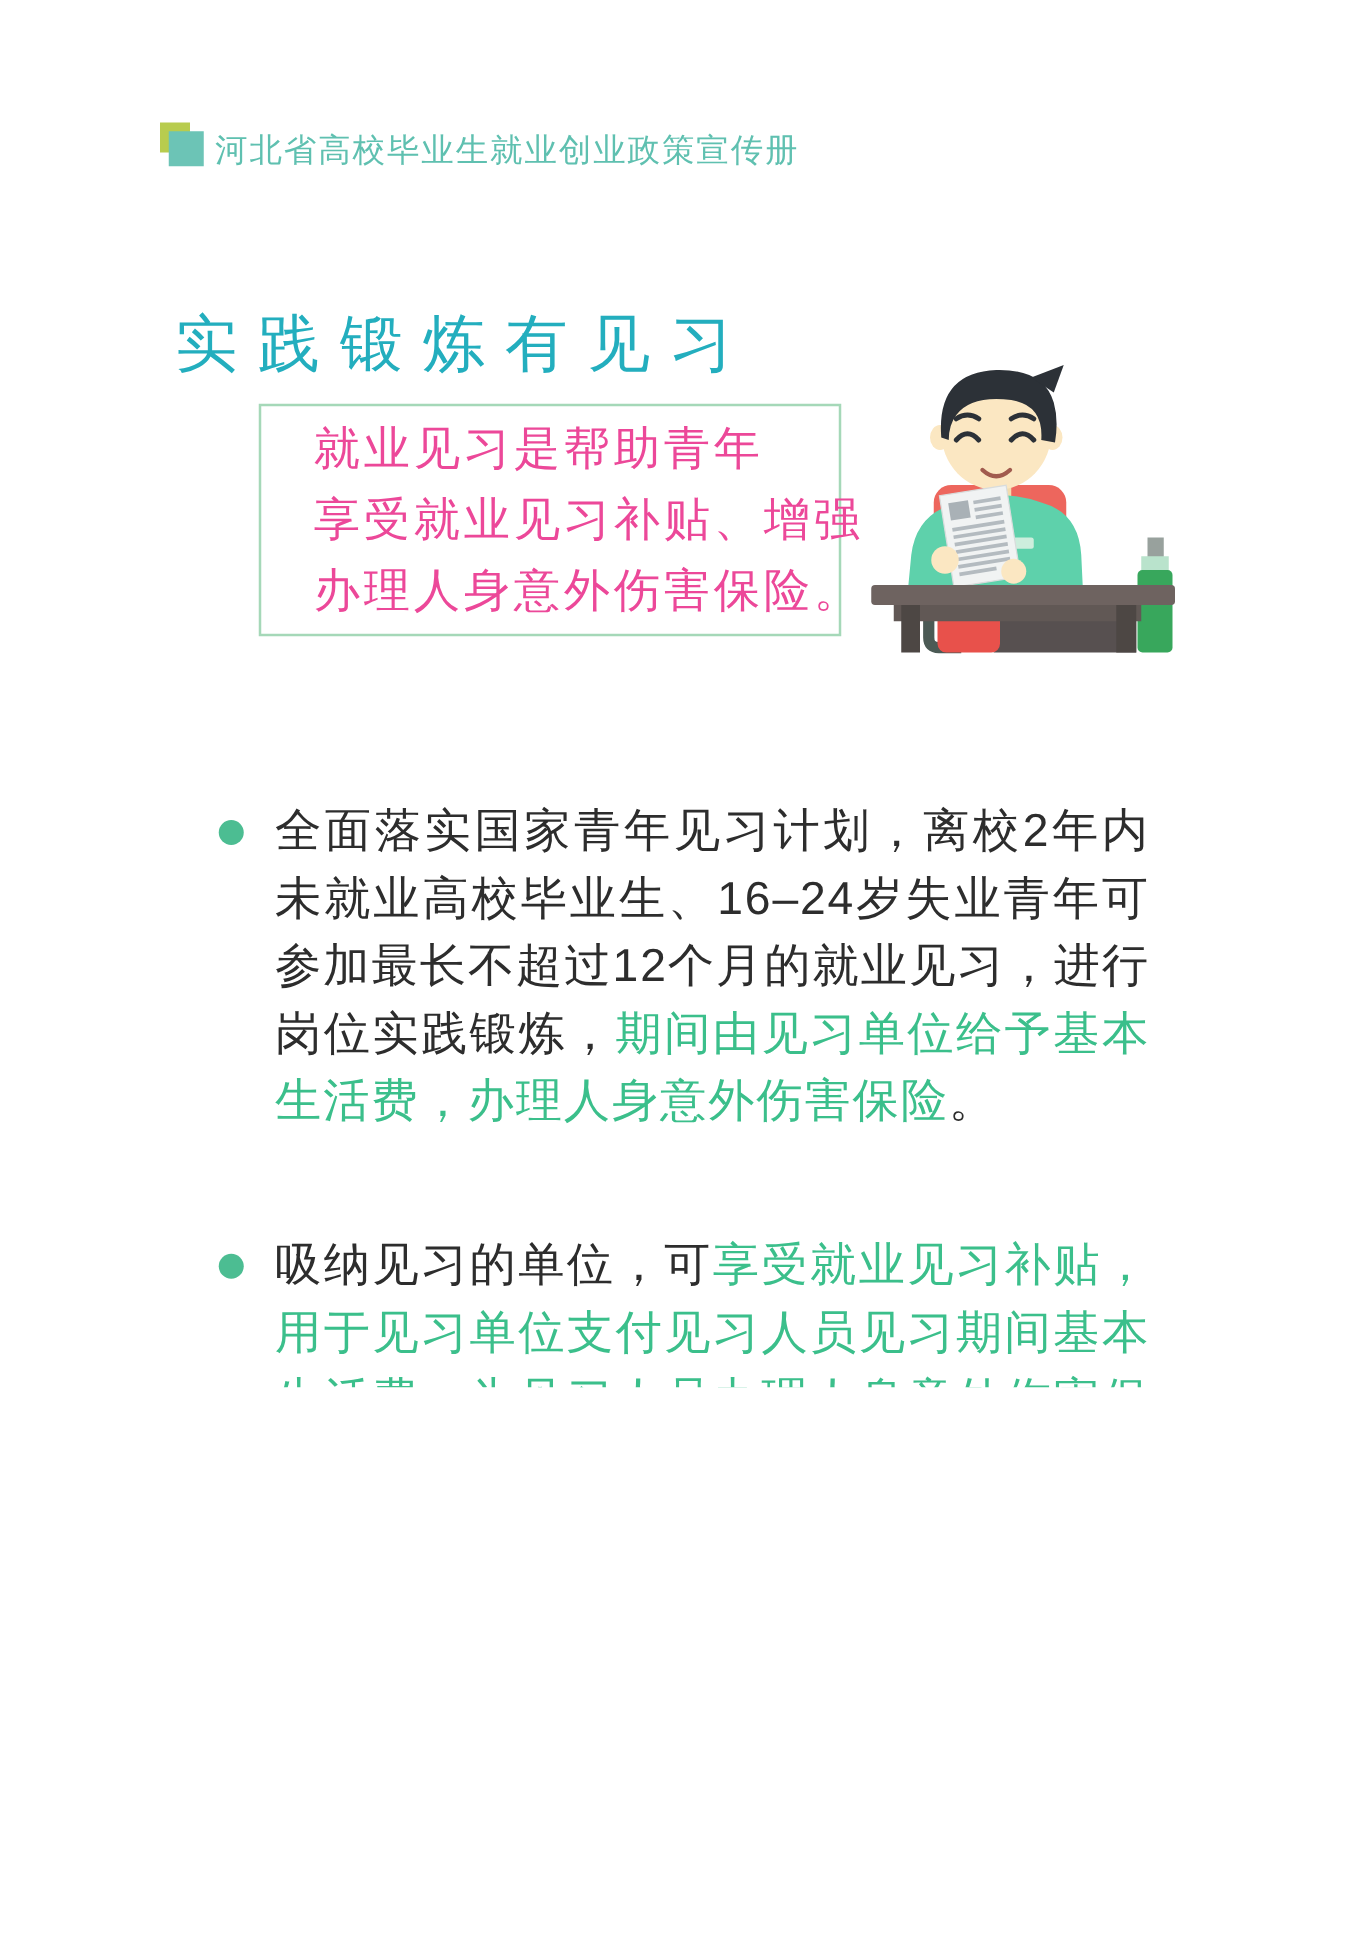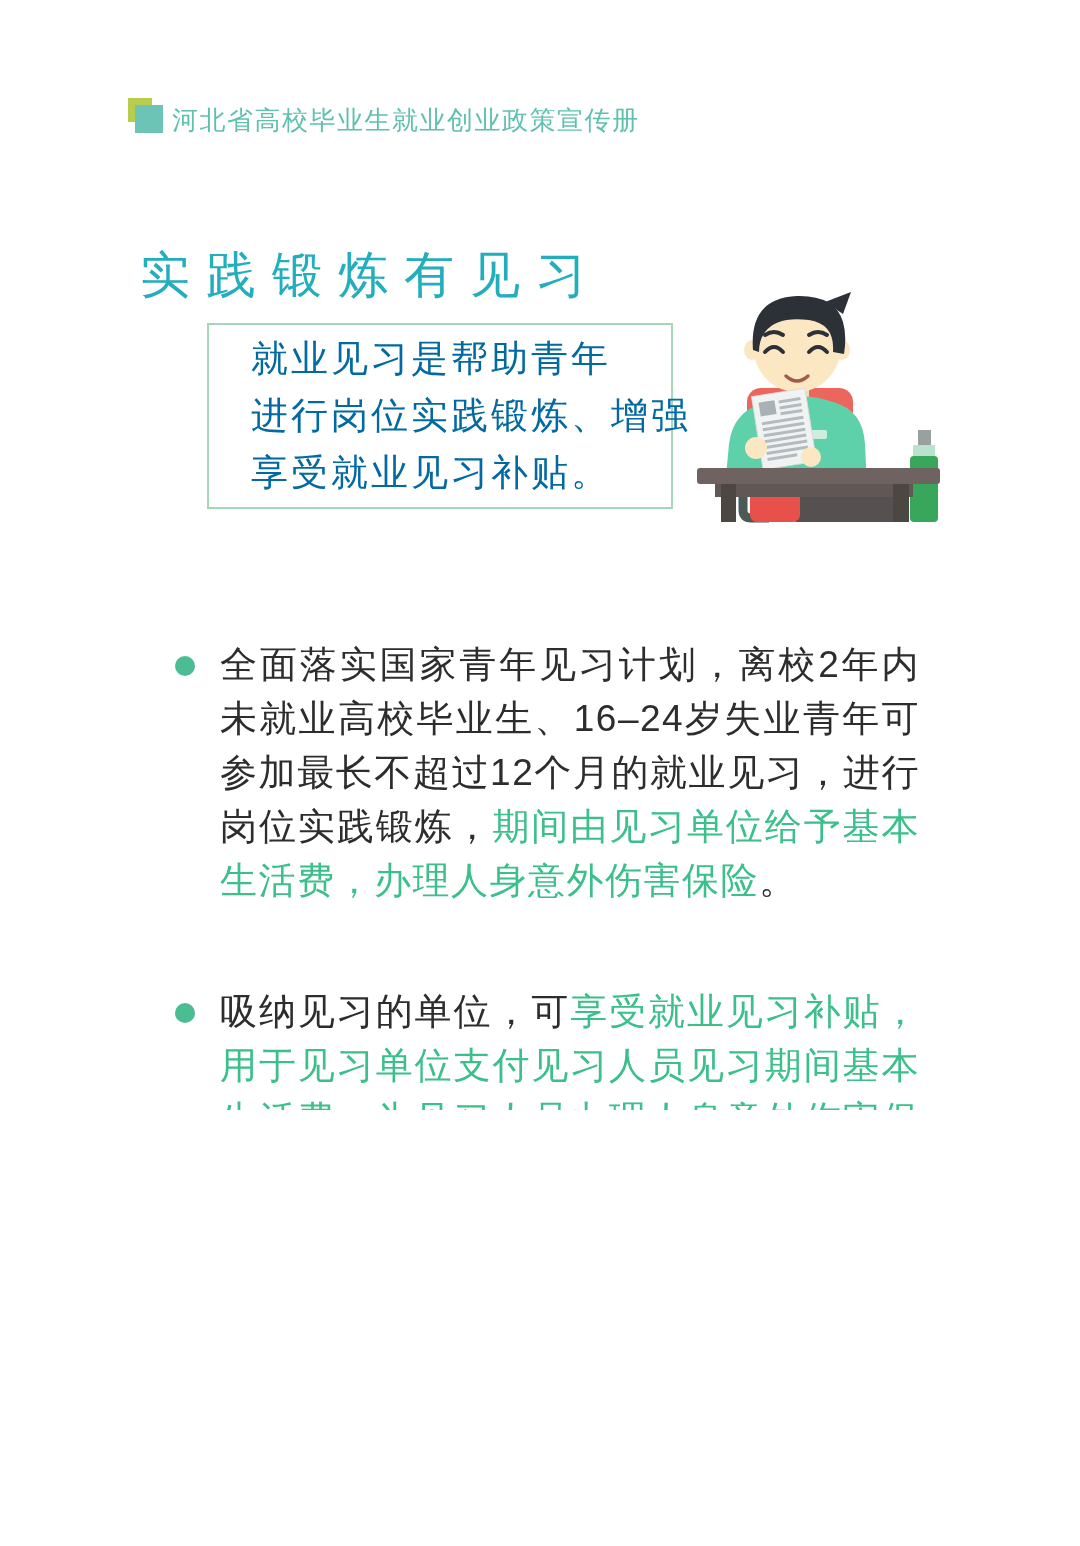--- a/index.html
+++ b/index.html
@@ -28,21 +28,21 @@
     font-size: 50px; color: #23aebe; letter-spacing: 16px; font-weight: normal;
   }
 
   
   .quote-box {
     position: absolute; left: 207px; top: 323px; width: 466px; height: 186px;
     border: 2px solid #a5d8b8; box-sizing: border-box; padding: 5px 0 0 42px;
   }
   .quote-line {
     font-size: 37px; line-height: 57px; letter-spacing: 3px;
-    color: #0369a1; white-space: nowrap;
+    color: #ec4899; white-space: nowrap;
   }
 
   
   .illustration { position: absolute; left: 695px; top: 288px; width: 250px; height: 236px; }
 
   
   .bullet-item { position: absolute; left: 160px; }
   .bullet-item.first  { top: 638px; }
   .bullet-item.second { top: 985px; }
   .bullet-dot {
@@ -75,22 +75,22 @@
       <div class="sq-lime"></div>
       <div class="sq-teal"></div>
     </div>
     <div class="booklet-title">河北省高校毕业生就业创业政策宣传册</div>
   </div>
 
   <h1 class="page-title">实践锻炼有见习</h1>
 
   <div class="quote-box">
     <div class="quote-line">就业见习是帮助青年</div>
-    <div class="quote-line">进行岗位实践锻炼、增强</div>
-    <div class="quote-line">享受就业见习补贴。</div>
+    <div class="quote-line">享受就业见习补贴、增强</div>
+    <div class="quote-line">办理人身意外伤害保险。</div>
   </div>
 
   <div class="illustration">
     <svg width="250" height="236" viewBox="0 0 250 236" xmlns="http://www.w3.org/2000/svg">
 
       <rect x="52" y="100" width="106" height="112" rx="14" fill="#ed665d"></rect>
 
       <g>
         <rect x="223" y="142" width="13" height="18" fill="#98a19d"></rect>
         <rect x="218" y="157" width="22" height="14" fill="#b9e3cc"></rect>

